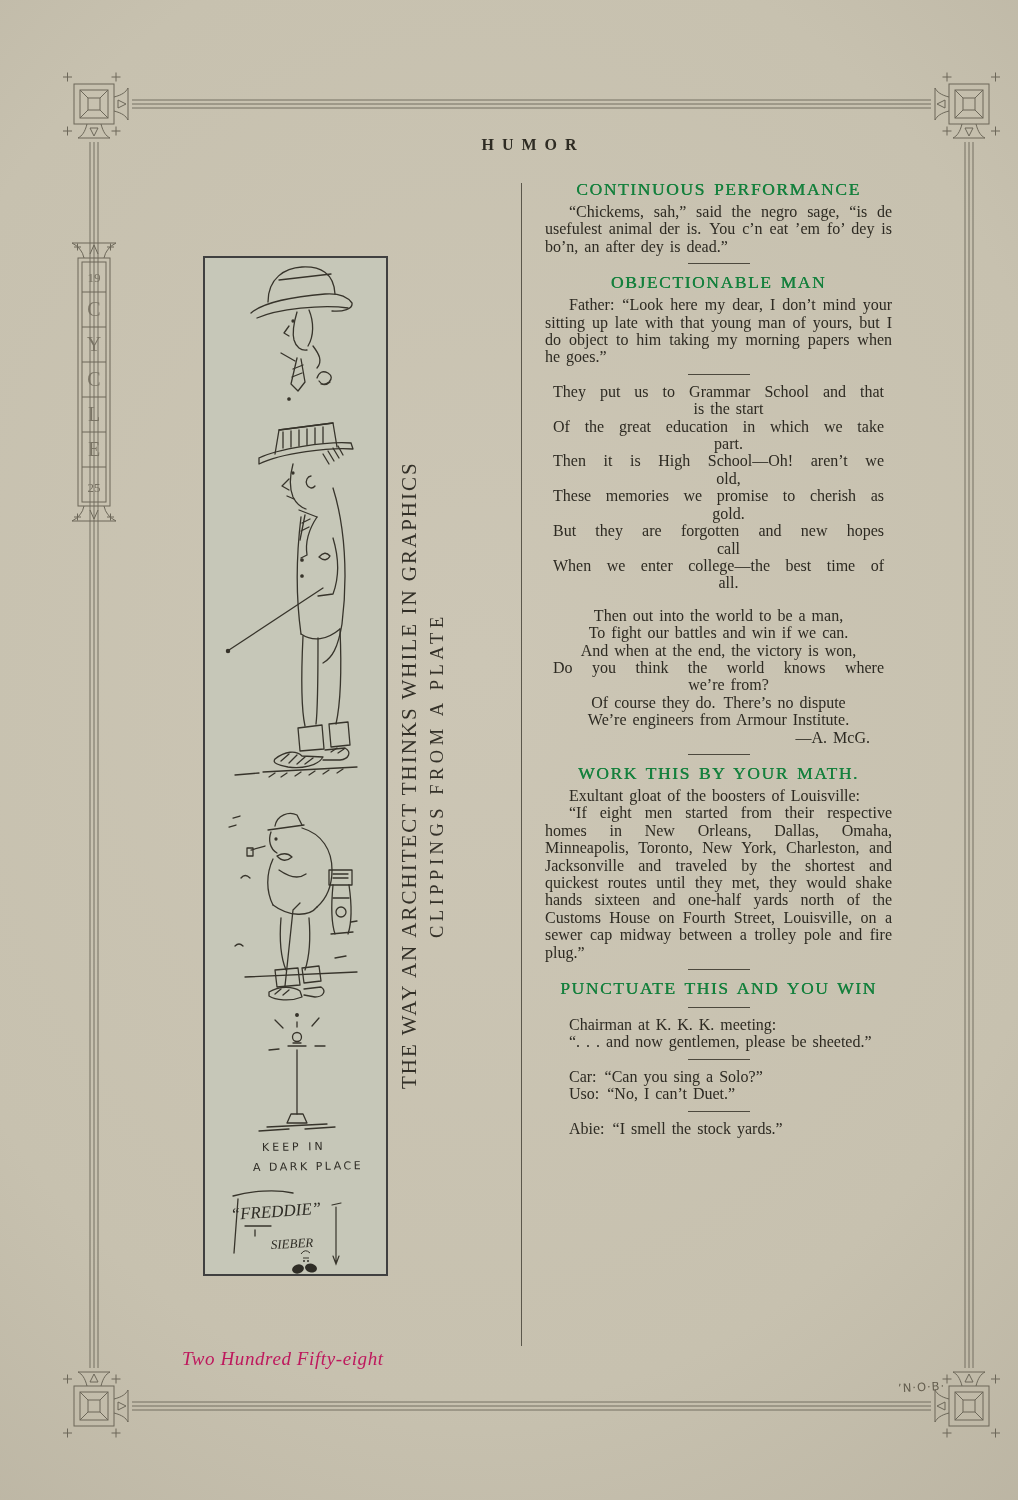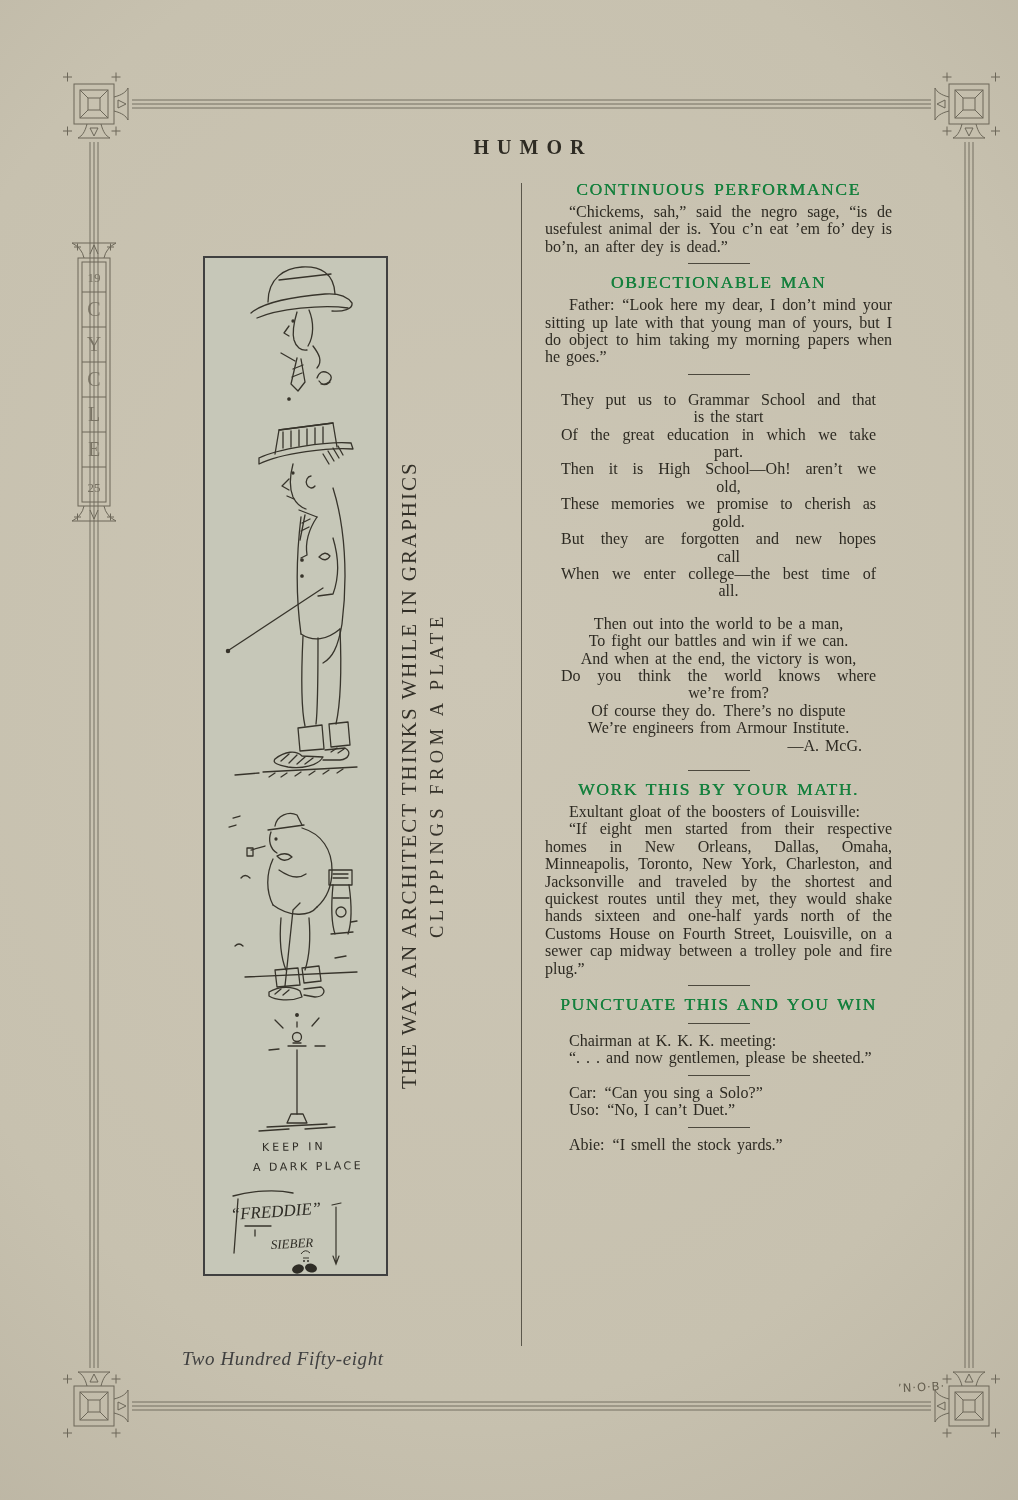--- a/index.html
+++ b/index.html
@@ -7,21 +7,21 @@
     width:1018px;height:1500px;position:relative;overflow:hidden;
     background:radial-gradient(ellipse 115% 95% at 47% 44%, #ccc6b5 0%, #c7c1af 52%, #b6af9d 88%, #aaa391 100%);
     font-family:"Liberation Serif", serif;color:#2b2820;
   }
   .page{position:absolute;inset:0;}
   svg text{user-select:none;}
   .frame{position:absolute;inset:0;pointer-events:none;}
 
   .humor-title{
     position:absolute;top:136px;left:50px;width:966px;text-align:center;
-    font-weight:bold;font-size:20px;letter-spacing:8px;color:#2e2b23;margin:0;
+    font-weight:bold;font-size:16px;letter-spacing:8px;color:#2e2b23;margin:0;
   }
 
   .panel{
     position:absolute;left:203px;top:256px;width:181px;height:1016px;
     border:2px solid #404040;background:#c6c7b8;box-sizing:content-box;
   }
   .panel svg{display:block;}
 
   .vcap{
     position:absolute;left:392px;top:425px;height:700px;width:72px;
@@ -38,30 +38,30 @@
     position:absolute;left:545px;top:179px;width:347px;
     font-size:16px;line-height:17.4px;text-align:justify;word-spacing:2px;color:#2d2a22;
   }
   .sec-title{
     font-size:17.5px;font-weight:normal;text-align:center;text-align-last:center;
     letter-spacing:1.6px;margin:0 0 3px 0;line-height:21px;color:#15803d;
     text-shadow:0.35px 0 0 currentColor;
   }
   .para{margin:0;text-indent:1.5em;}
   .sep{width:62px;border:none;border-top:1.4px solid #4c483d;margin:8px auto 8px auto;}
-  .poem{margin:16px;}
+  .poem{margin:8px;}
   .poem-line{margin:0;text-align:center;}
   .poem-line.jline{text-align:justify;text-align-last:justify;}
   .poem-line.cont{padding-left:1.25em;}
   .stanza-gap{height:15px;}
   .attrib{text-align:center;text-align-last:right;padding-right:14px;margin:0;}
 
   .pagenum{
     position:absolute;left:182px;top:1348px;font-style:italic;font-size:19px;
-    letter-spacing:0.6px;color:#404040;
+    letter-spacing:0.6px;color:#be185d;
   }
   .printer-mark{
     position:absolute;left:898px;top:1380px;font-size:11.5px;color:#645e4f;
     font-family:"DejaVu Sans", sans-serif;transform:rotate(-3deg);letter-spacing:1px;
   }
 </style>
 </head>
 <body>
 
 <div class="page">

